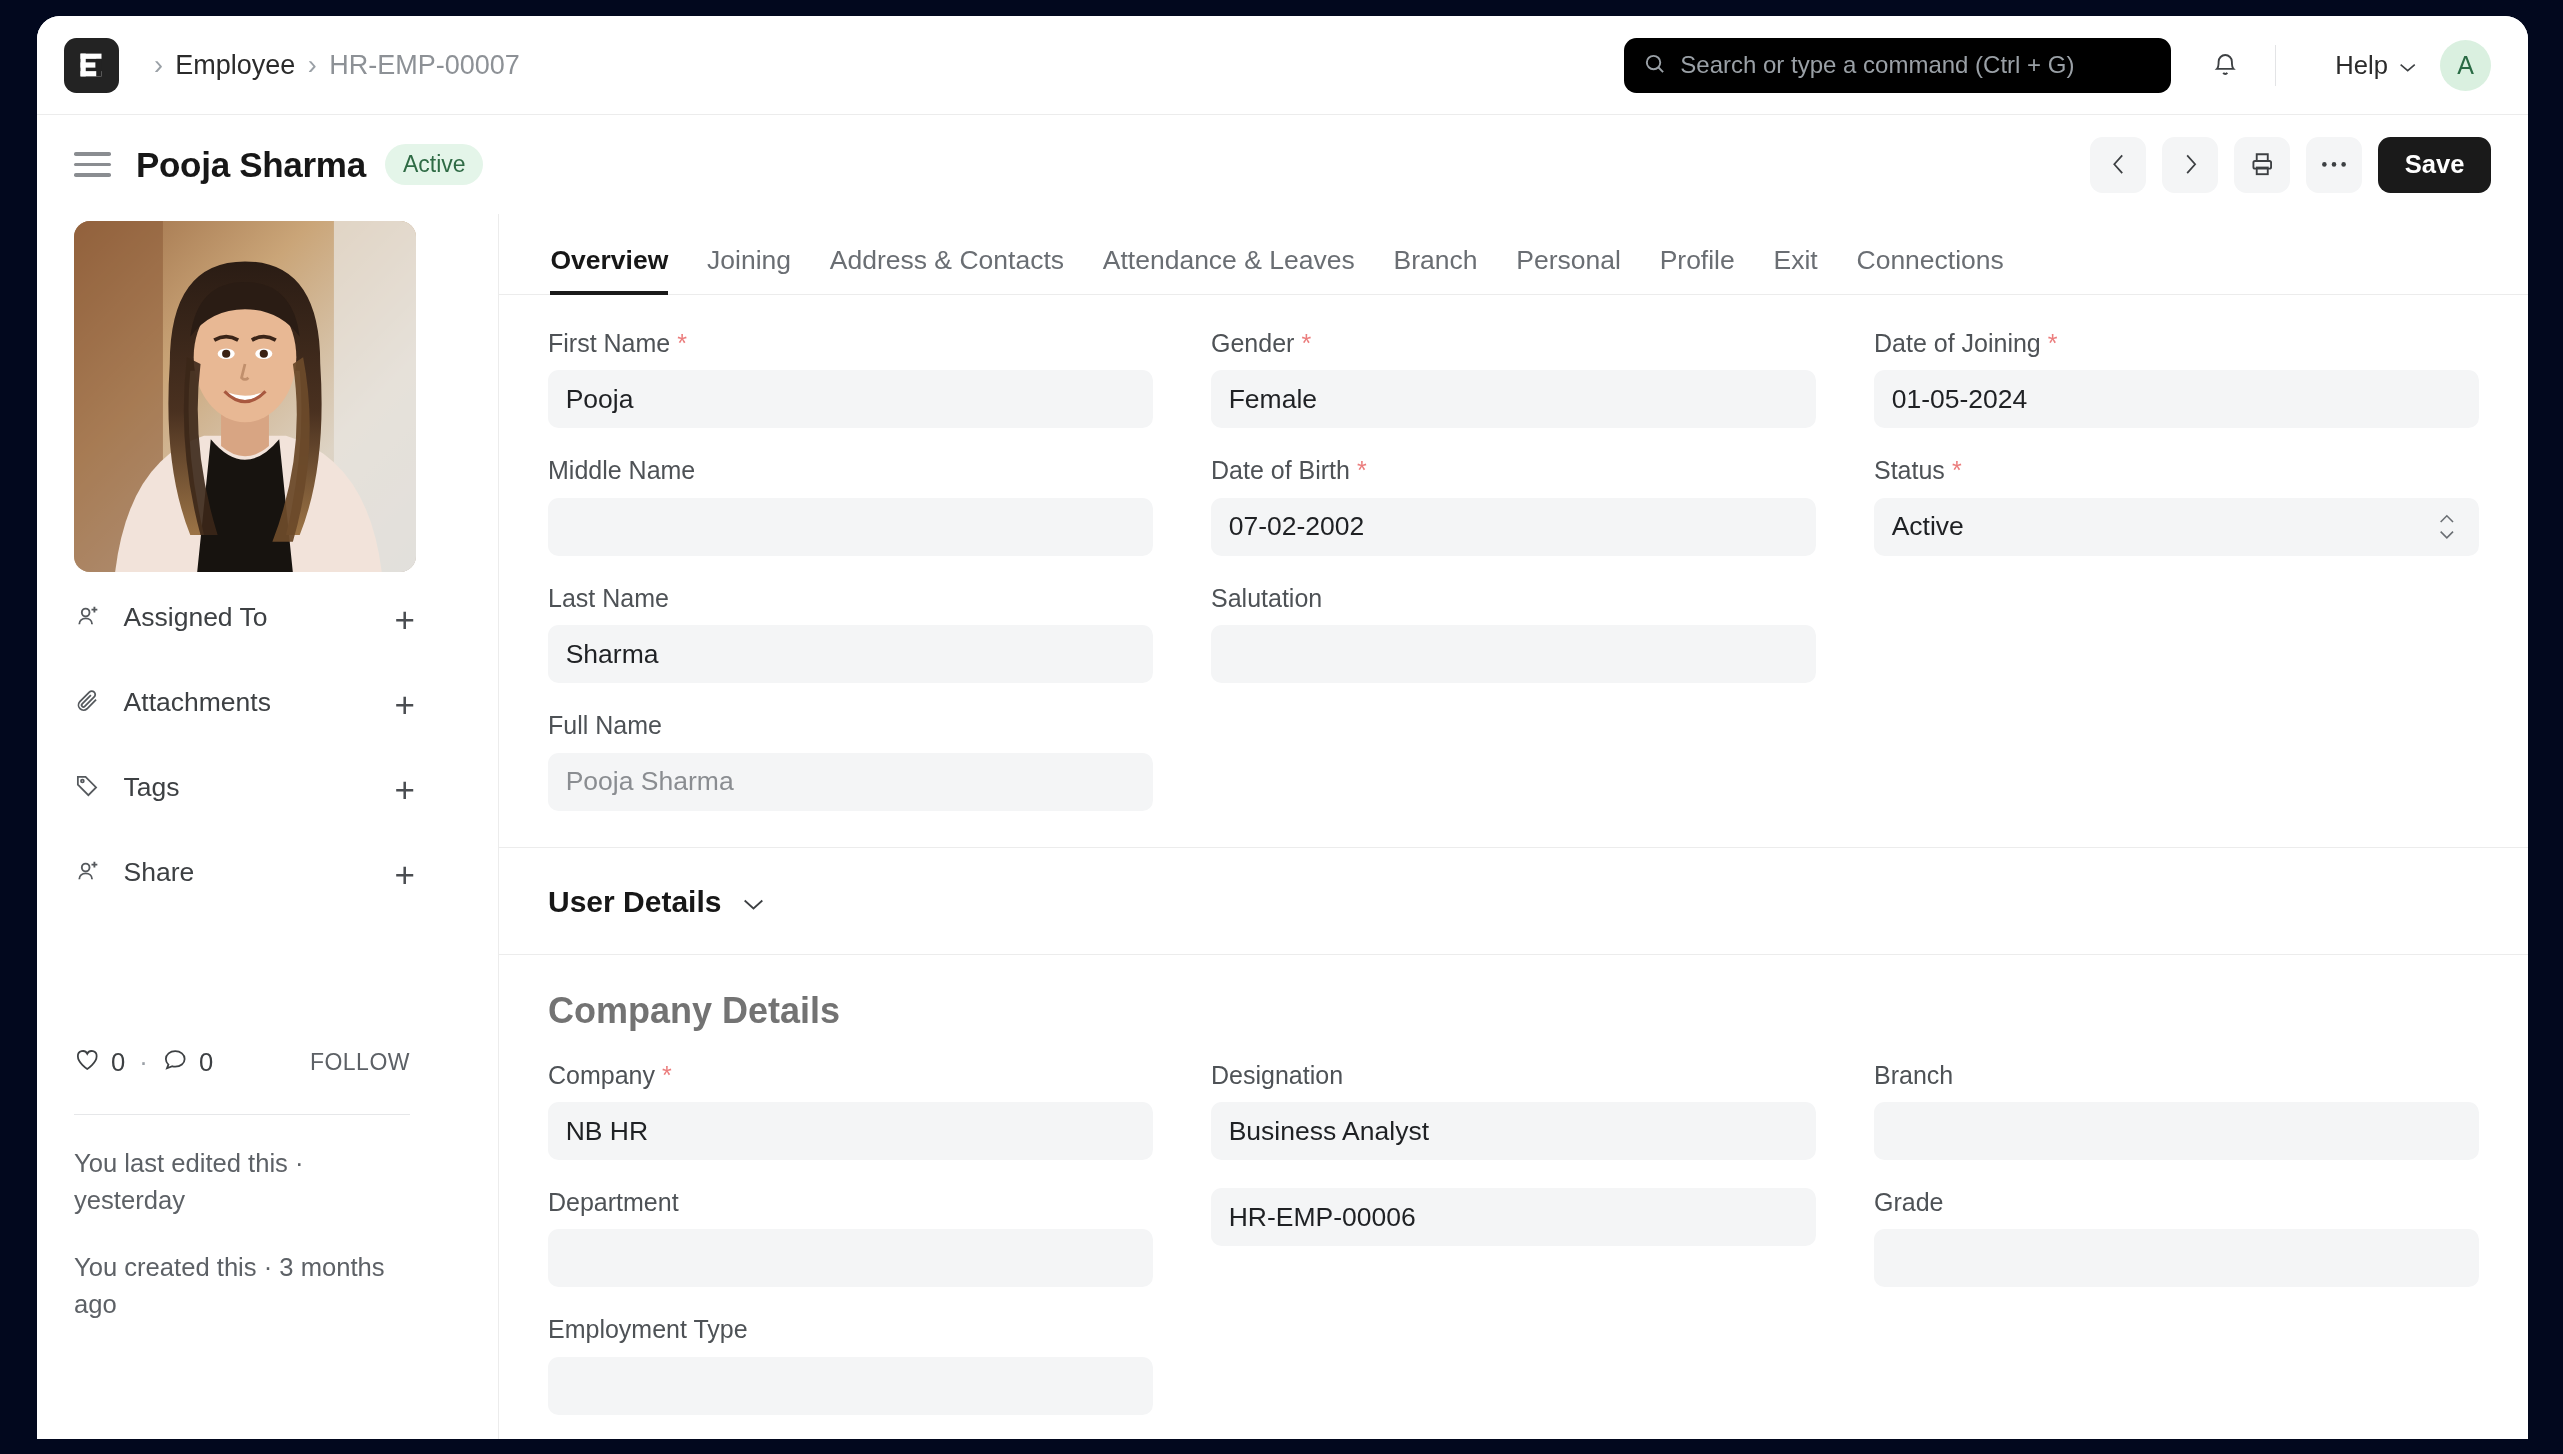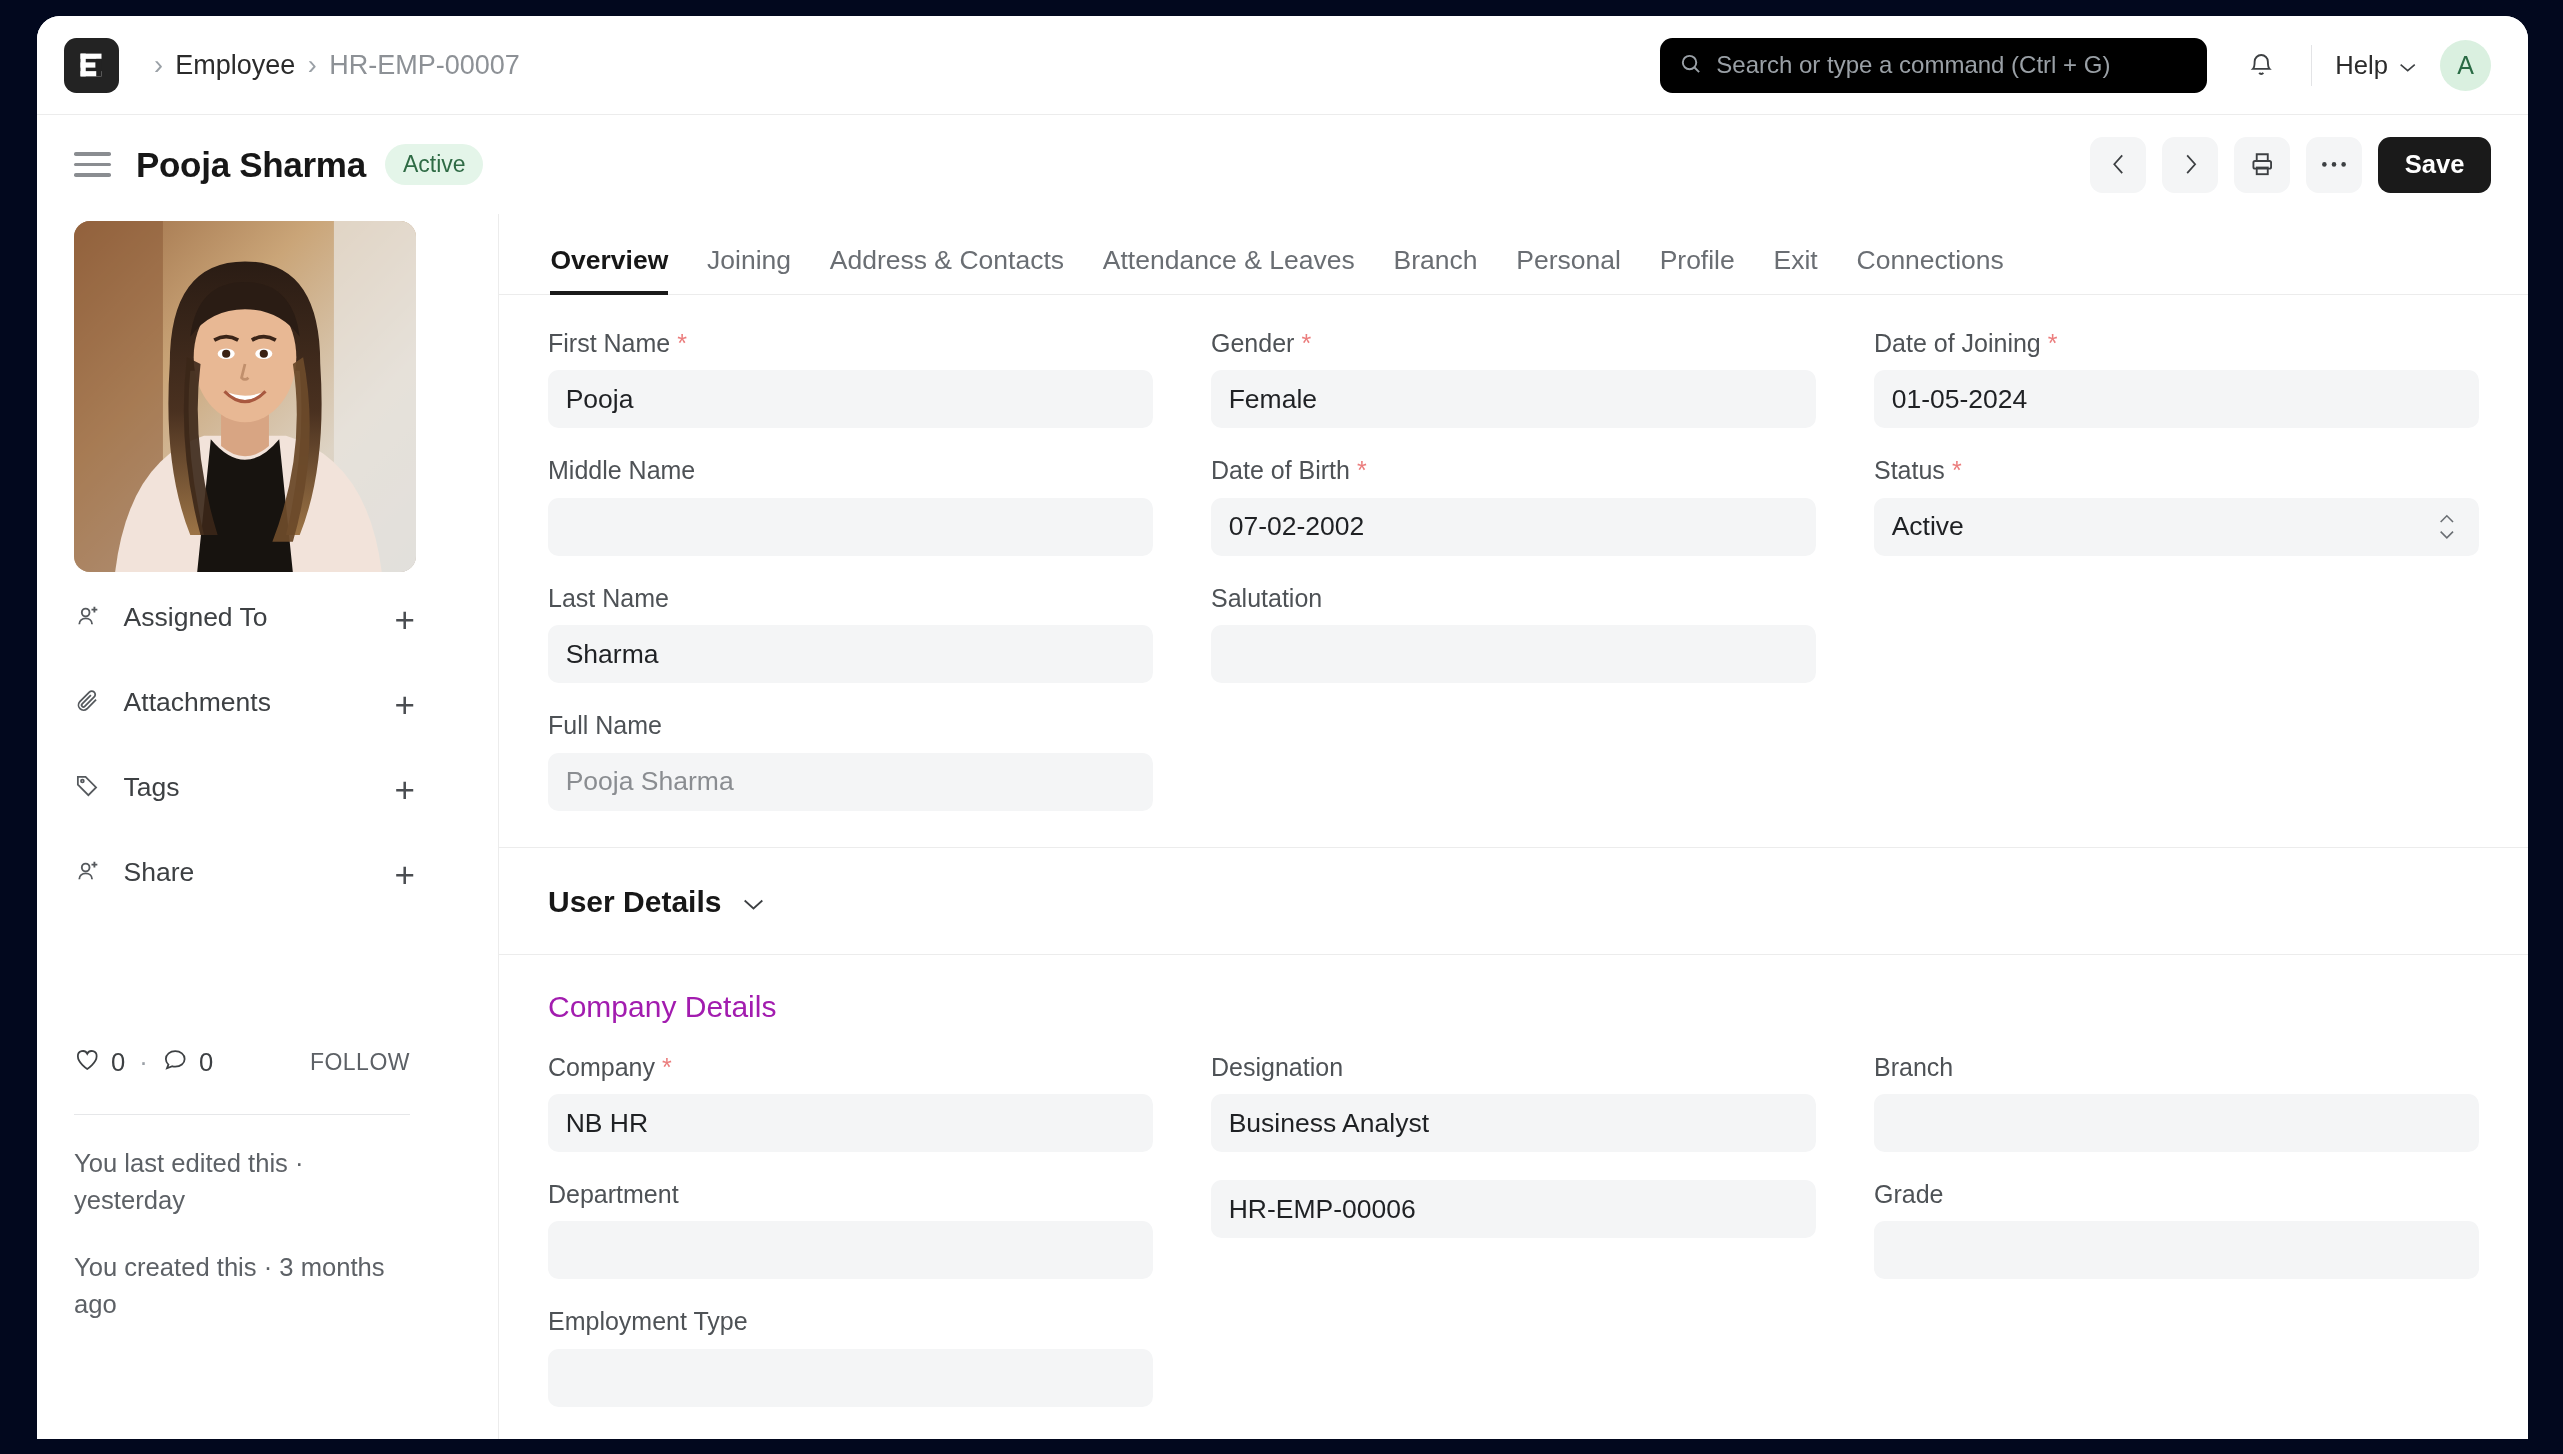--- a/index.html
+++ b/index.html
@@ -51,21 +51,21 @@
     padding: 0 19.4px;
     gap: 14px;
   }
   .searchbox .ph { color: #9aa0a6; font-size: 24px; }
   .bell-btn {
     width: 55px; height: 55px; margin-left: 26.5px;
     display: flex; align-items: center; justify-content: center;
     border-radius: 10.6px;
   }
   .nav-divider { width:0.9px; height:41px; background:#e3e4e6; margin:0 23px; }
-  .help-btn { display:flex; align-items:center; gap:9.7px; color:#2b2b2b; font-size:25.6px; }
+  .help-btn { display:flex; align-items:center; gap:9.7px; color:#2b2b2b; font-size:25.6px;margin-left:36px; }
   .avatar {
     width: 51px; height: 51px; border-radius: 50%;
     background: #daf0e0; color: #2a6b45;
     display:flex; align-items:center; justify-content:center;
     font-size: 25px; margin-left: 23px;
   }
 
   
   .pagehead {
     height: 99px; flex: 0 0 99px;
@@ -172,21 +172,21 @@
   .fctl.readonly { color: #8a8d91; }
   .fctl.select { justify-content: space-between; }
   .fctl .caretpair { display:flex; flex-direction:column; gap:3.5px; color:#6a6e73; margin-right:5.3px;}
   .collapse-head {
     display:flex; align-items:center; gap: 19.4px;
     font-size: 30px; font-weight: bold; color: #171717;
     padding: 37px 49px 35px 49px;
     border-top: 0.9px solid #ececec;
   }
   .sect-title {
-    font-size: 30px; font-weight: normal; color: #a21caf;
+    font-size: 36px; font-weight: bold; color: #737373;
     padding: 35px 49px 23px 49px;
     border-top: 0.9px solid #ececec;
   }
   .clip { overflow: hidden; }
 </style>
 </head>
 <body>
 
 <div id="app-window">
 

